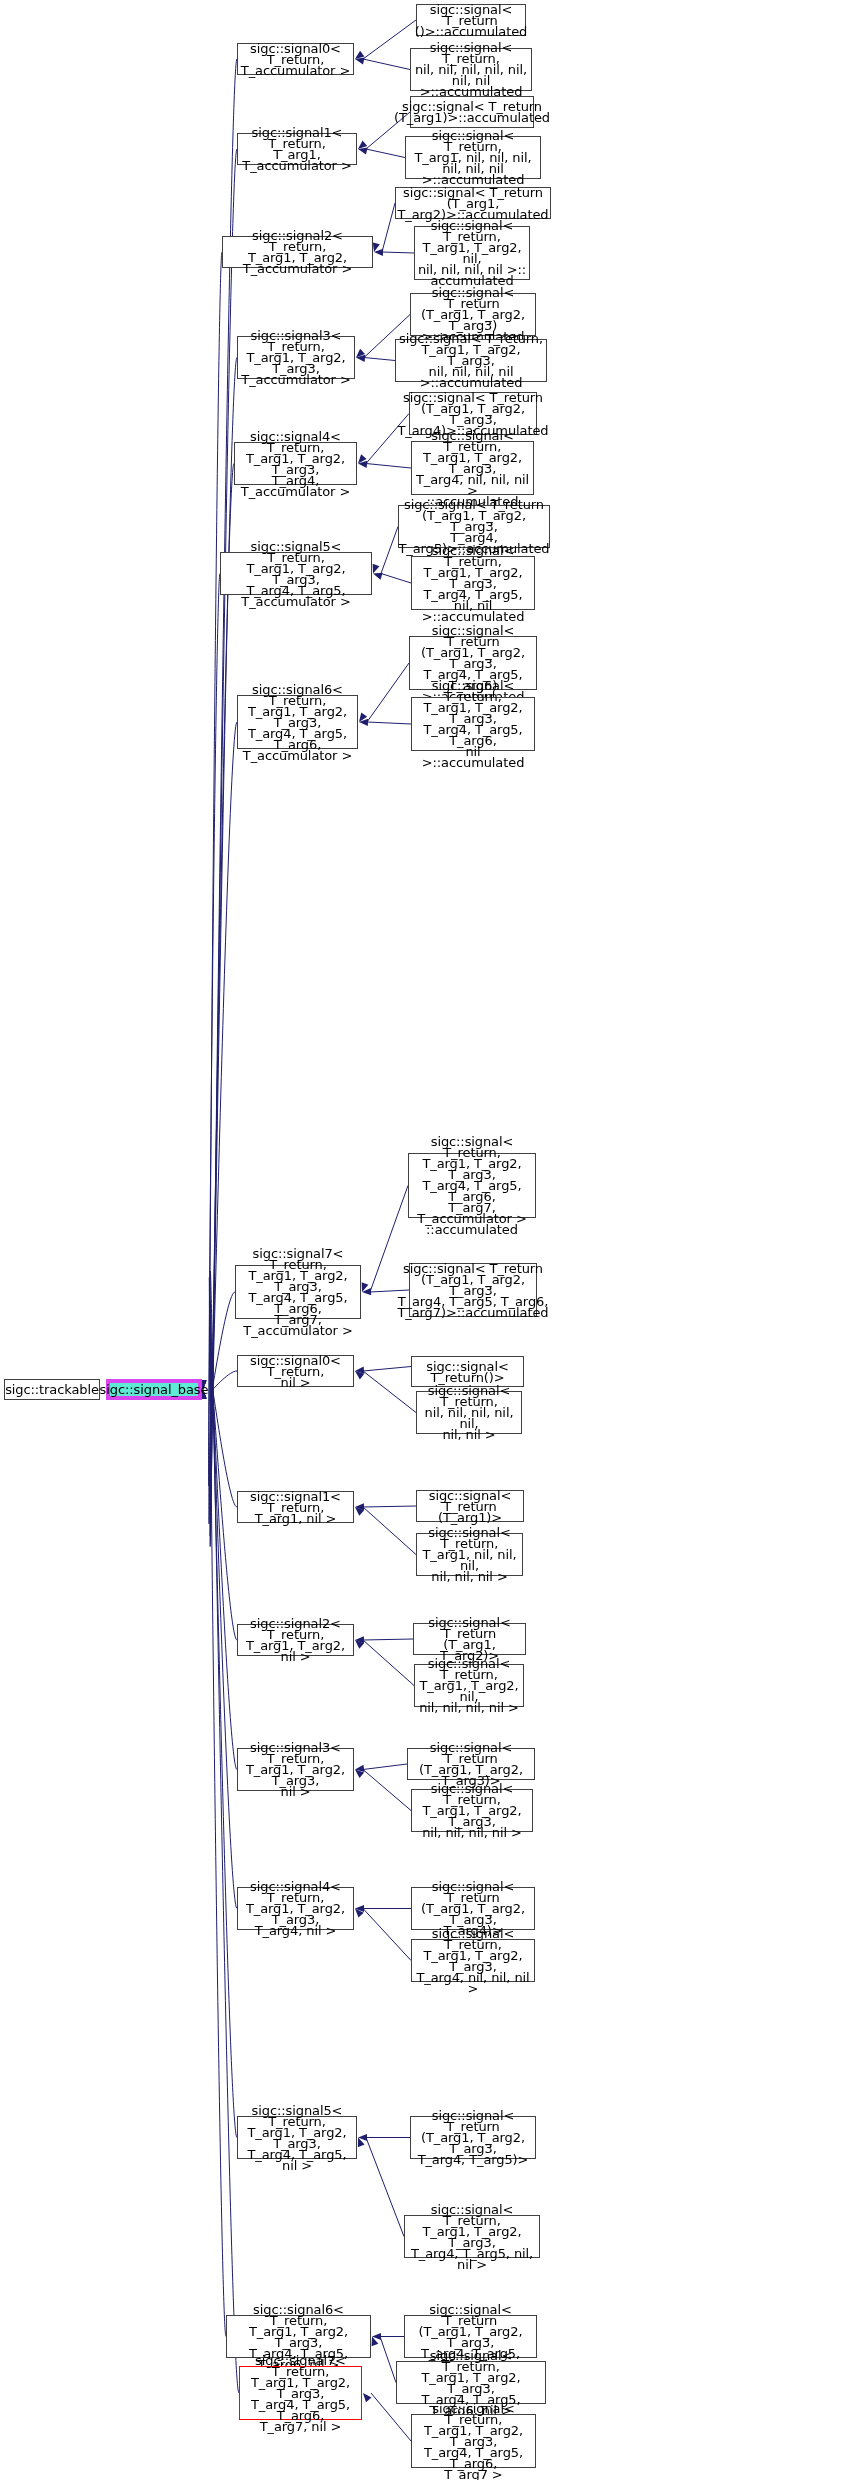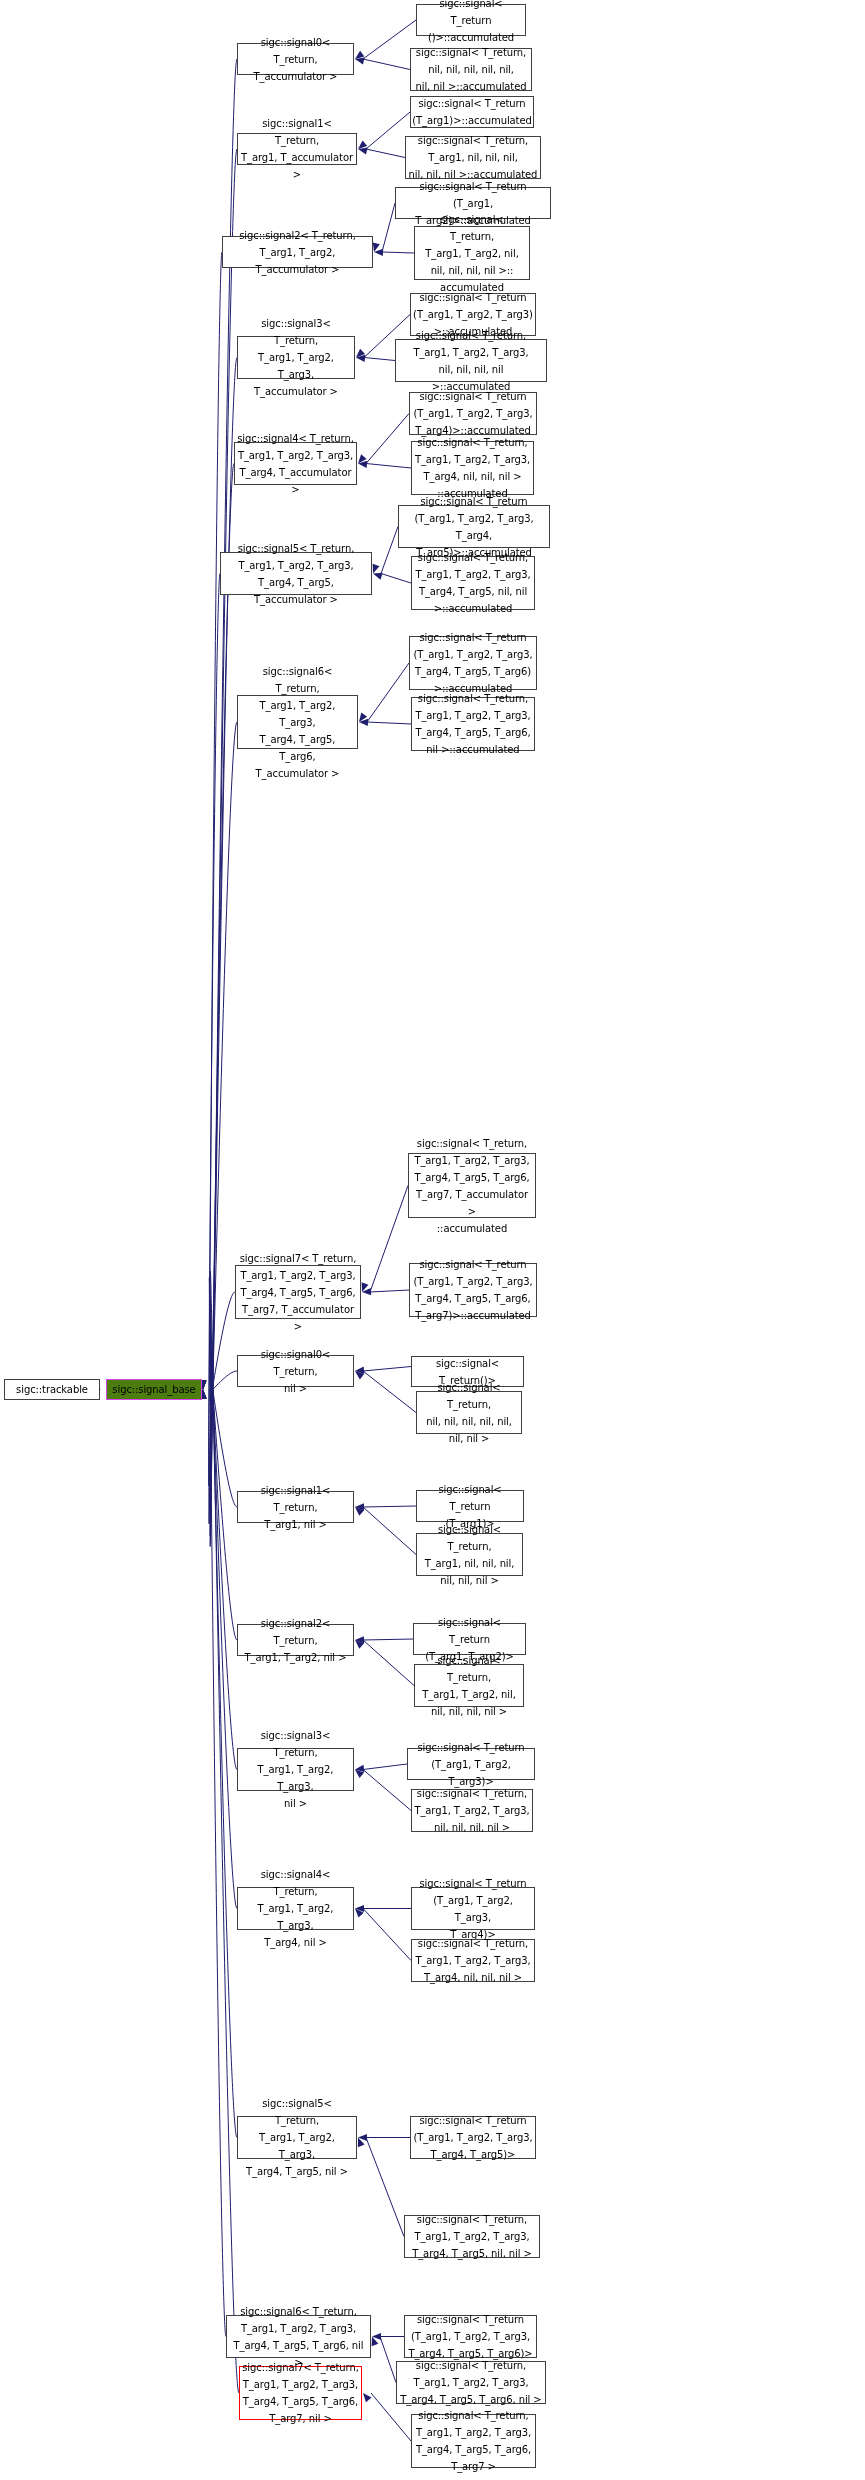--- a/index.html
+++ b/index.html
@@ -10,33 +10,33 @@
     background:#ffffff;
     overflow:hidden;
   }
   #edges{position:absolute;left:0;top:0;width:865px;height:2480px;}
   .node{
     position:absolute;
     box-sizing:border-box;
     border:1px solid #404040;
     background:#ffffff;
     color:#000000;
-    font-size:10px;
-    line-height:17px;
+    font-size:13px;
+    line-height:11px;
     text-align:center;
     display:flex;
     align-items:center;
     justify-content:center;
     white-space:pre-line;
     letter-spacing:-0.1px;
     padding:1px 2px;
   }
   .node.root{
-    background:#4d7c0f;
-    border:1px solid #d946ef;
+    background:#5eead4;
+    border:4px solid #d946ef;
   }
   .node.current{
     border:1px solid #ff0000;
   }
 </style>
 </head>
 <body>
 
 <div id="diagram">
   <svg id="edges" viewBox="0 0 865 2480" xmlns="http://www.w3.org/2000/svg">

